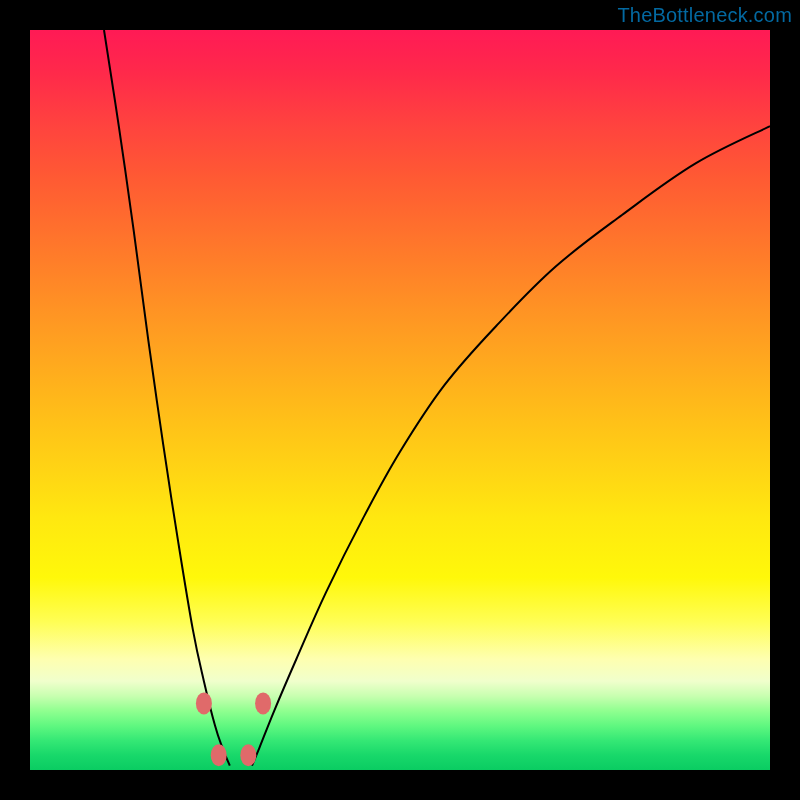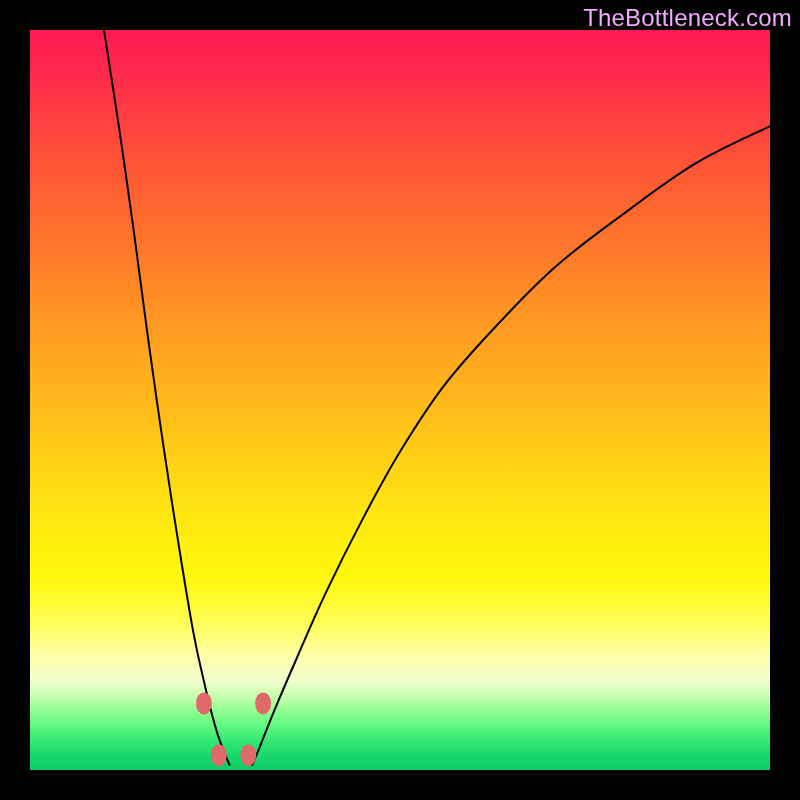--- a/index.html
+++ b/index.html
@@ -43,22 +43,22 @@
       #60f880 94%,
       #35e875 96%,
       #18d86a 98%,
       #0acc62 100%
     );
   }
   .watermark {
     position: absolute;
     top: 4px;
     right: 8px;
-    color: #f0abfc;
-    font-size: 24px;
+    color: #0369a1;
+    font-size: 20px;
     font-weight: 400;
     letter-spacing: 0.2px;
     z-index: 5;
     text-align: right;
   }
   svg.curve {
     position: absolute;
     left: 0;
     top: 0;
     width: 740px;

